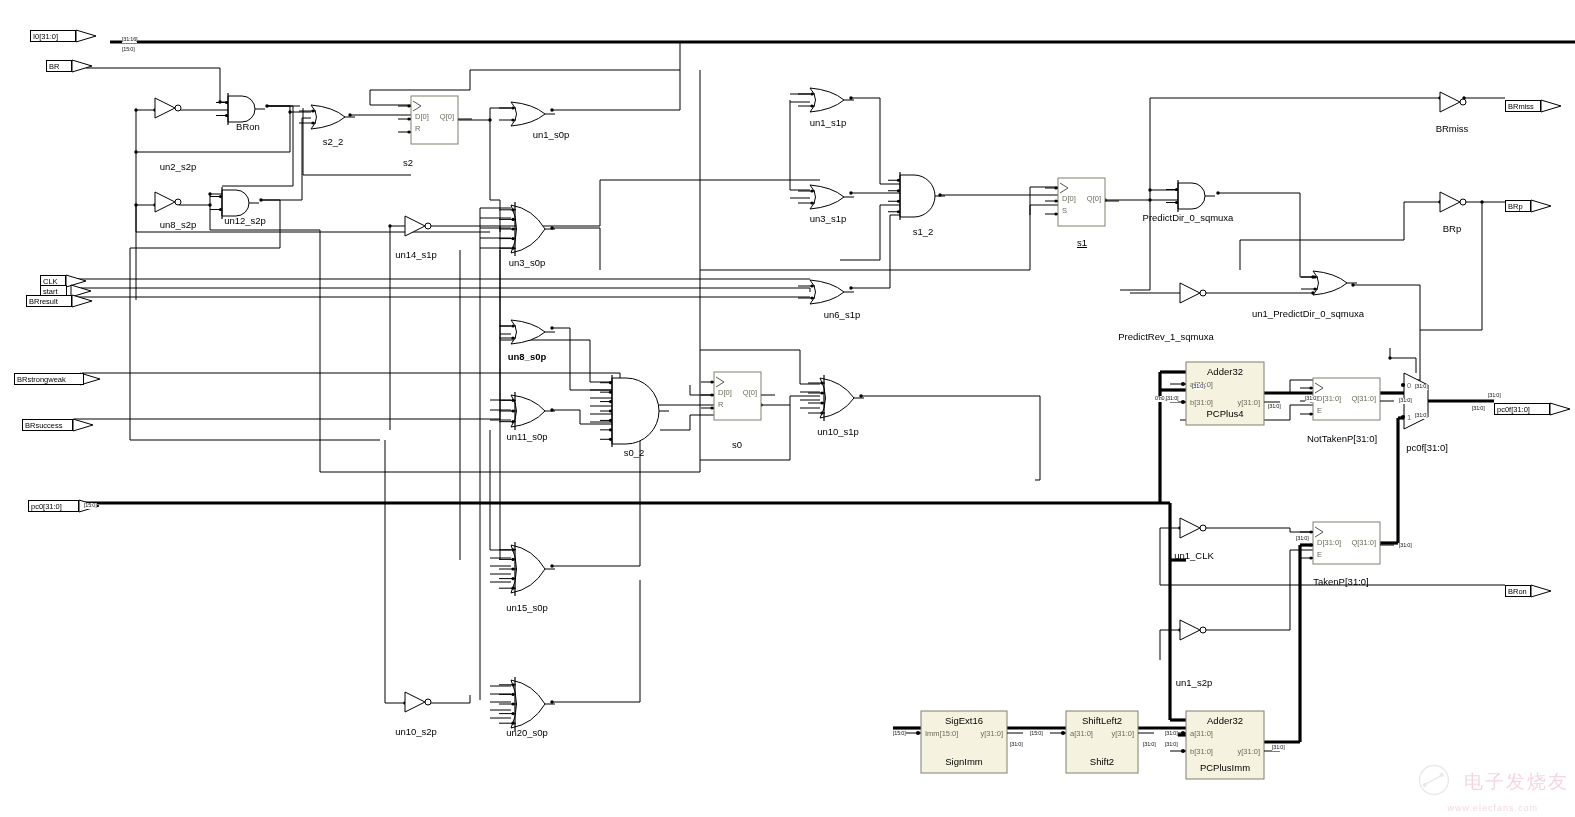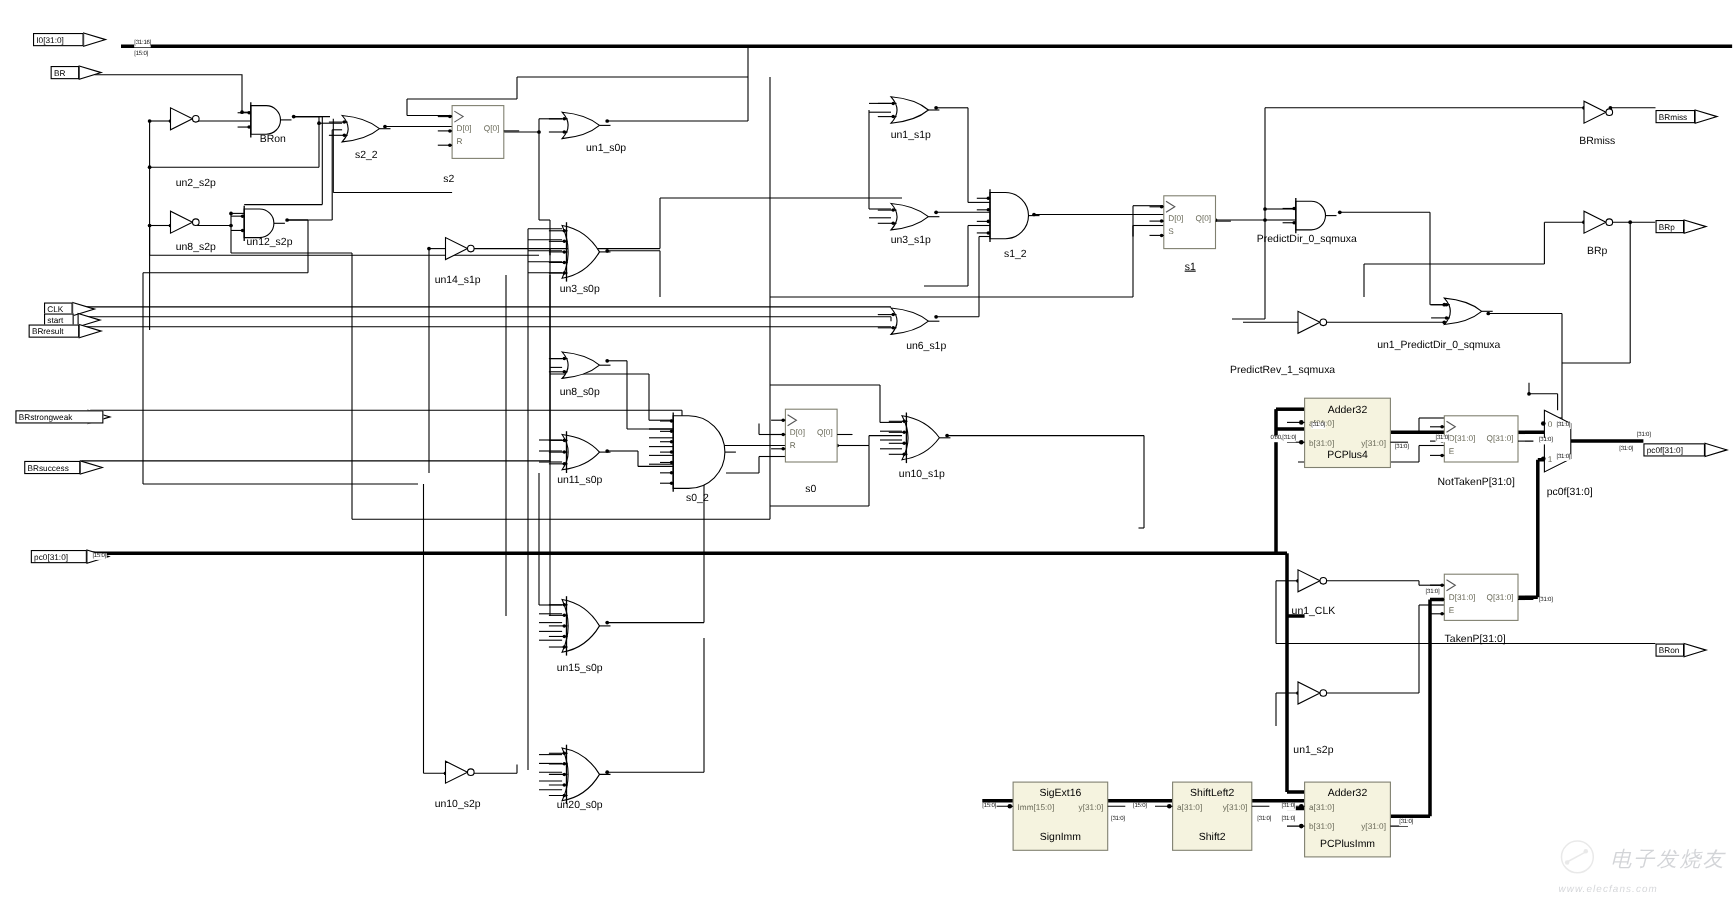--- a/index.html
+++ b/index.html
@@ -9,22 +9,22 @@
   svg#sch{position:absolute;left:0;top:0;width:1575px;height:817px;}
   .lbl{position:absolute;font-family:"Liberation Sans",sans-serif;font-size:9.5px;color:#000;
        white-space:nowrap;line-height:1;}
   .lbl.c{transform:translateX(-50%);}
   .pin{font-size:7.5px;fill:#6b6b5a;}
   .bus-tag{position:absolute;font-size:5.5px;color:#111;background:#fff;white-space:nowrap;
            line-height:1;letter-spacing:-0.2px;}
   .port{position:absolute;height:12px;border:1px solid #000;background:#fff;
         font-size:7.5px;line-height:11px;color:#000;padding:0 2px;white-space:nowrap;
         box-sizing:border-box;}
-  .wm{position:absolute;right:6px;bottom:4px;opacity:.18;
-      font-size:19px;color:#0f172a;letter-spacing:2px;font-style:italic;}
+  .wm{position:absolute;right:6px;bottom:4px;opacity:.18;text-align:center;
+      font-size:19px;color:#be185d;letter-spacing:2px;}
   .wm .u{font-size:9px;letter-spacing:1px;display:block;margin-top:1px;}
   .wm .logo{display:inline-block;vertical-align:middle;margin-right:6px;}
 </style>
 </head>
 <body>
 
 <div id="canvas">
 
 <svg id="sch" viewBox="0 0 1575 817" xmlns="http://www.w3.org/2000/svg">
   <defs>
@@ -704,21 +704,21 @@
         <circle cx="1403" cy="417" r="2.1" fill="#000"></circle>
       </g>
 </svg>
 
 <div id="overlays">
       <div class="port" style="left: 30px; top: 30px; width: 46px;">I0[31:0]</div>
       <div class="port" style="left: 46px; top: 60px; width: 26px;">BR</div>
       <div class="port" style="left: 40px; top: 275px; width: 26px;">CLK</div>
       <div class="port" style="left: 40px; top: 285px; width: 27px;">start</div>
       <div class="port" style="left: 26px; top: 295px; width: 46px;">BRresult</div>
-      <div class="port" style="left: 14px; top: 373px; width: 80px;">BRstrongweak</div>
+      <div class="port" style="left: 14px; top: 373px; width: 70px;">BRstrongweak</div>
       <div class="port" style="left: 22px; top: 419px; width: 51px;">BRsuccess</div>
       <div class="port" style="left: 28px; top: 500px; width: 51px;">pc0[31:0]</div>
       <div class="port" style="left: 1505px; top: 100px; width: 36px;">BRmiss</div>
       <div class="port" style="left: 1505px; top: 200px; width: 26px;">BRp</div>
       <div class="port" style="left: 1494px; top: 403px; width: 56px;">pc0f[31:0]</div>
       <div class="port" style="left: 1505px; top: 585px; width: 26px;">BRon</div>
       <div class="bus-tag" style="left: 122px; top: 37px;">[31:16]</div>
       <div class="bus-tag" style="left: 122px; top: 47px;">[15:0]</div>
       <div class="bus-tag" style="left: 84px; top: 503px;">[15:0]</div>
       <div class="bus-tag" style="left: 893px; top: 731px;">[15:0]</div>
@@ -740,21 +740,21 @@
       <div class="bus-tag" style="left: 1296px; top: 536px;">[31:0]</div>
       <div class="bus-tag" style="left: 1399px; top: 543px;">[31:0]</div>
       <div class="lbl c" style="left: 178px; top: 122px; margin-top: 40px;">un2_s2p</div>
       <div class="lbl c" style="left: 248px; top: 122px;">BRon</div>
       <div class="lbl c" style="left: 178px; top: 220px;">un8_s2p</div>
       <div class="lbl c" style="left: 245px; top: 216px;">un12_s2p</div>
       <div class="lbl c" style="left: 333px; top: 137px;">s2_2</div>
       <div class="lbl c" style="left: 542px; top: 130px; padding-left: 18px;">un1_s0p</div>
       <div class="lbl c" style="left: 416px; top: 250px;">un14_s1p</div>
       <div class="lbl c" style="left: 527px; top: 258px;">un3_s0p</div>
-      <div class="lbl c" style="left: 527px; top: 352px;">un8_s0p</div>
+      <div class="lbl c" style="left: 527px; top: 352px; font-weight: bold;">un8_s0p</div>
       <div class="lbl c" style="left: 527px; top: 432px;">un11_s0p</div>
       <div class="lbl c" style="left: 634px; top: 448px;">s0_2</div>
       <div class="lbl c" style="left: 527px; top: 603px;">un15_s0p</div>
       <div class="lbl c" style="left: 416px; top: 727px;">un10_s2p</div>
       <div class="lbl c" style="left: 527px; top: 728px;">un20_s0p</div>
       <div class="lbl c" style="left: 828px; top: 118px;">un1_s1p</div>
       <div class="lbl c" style="left: 828px; top: 214px;">un3_s1p</div>
       <div class="lbl c" style="left: 923px; top: 227px;">s1_2</div>
       <div class="lbl c" style="left: 828px; top: 310px; padding-left: 28px;">un6_s1p</div>
       <div class="lbl c" style="left: 838px; top: 427px;">un10_s1p</div>

